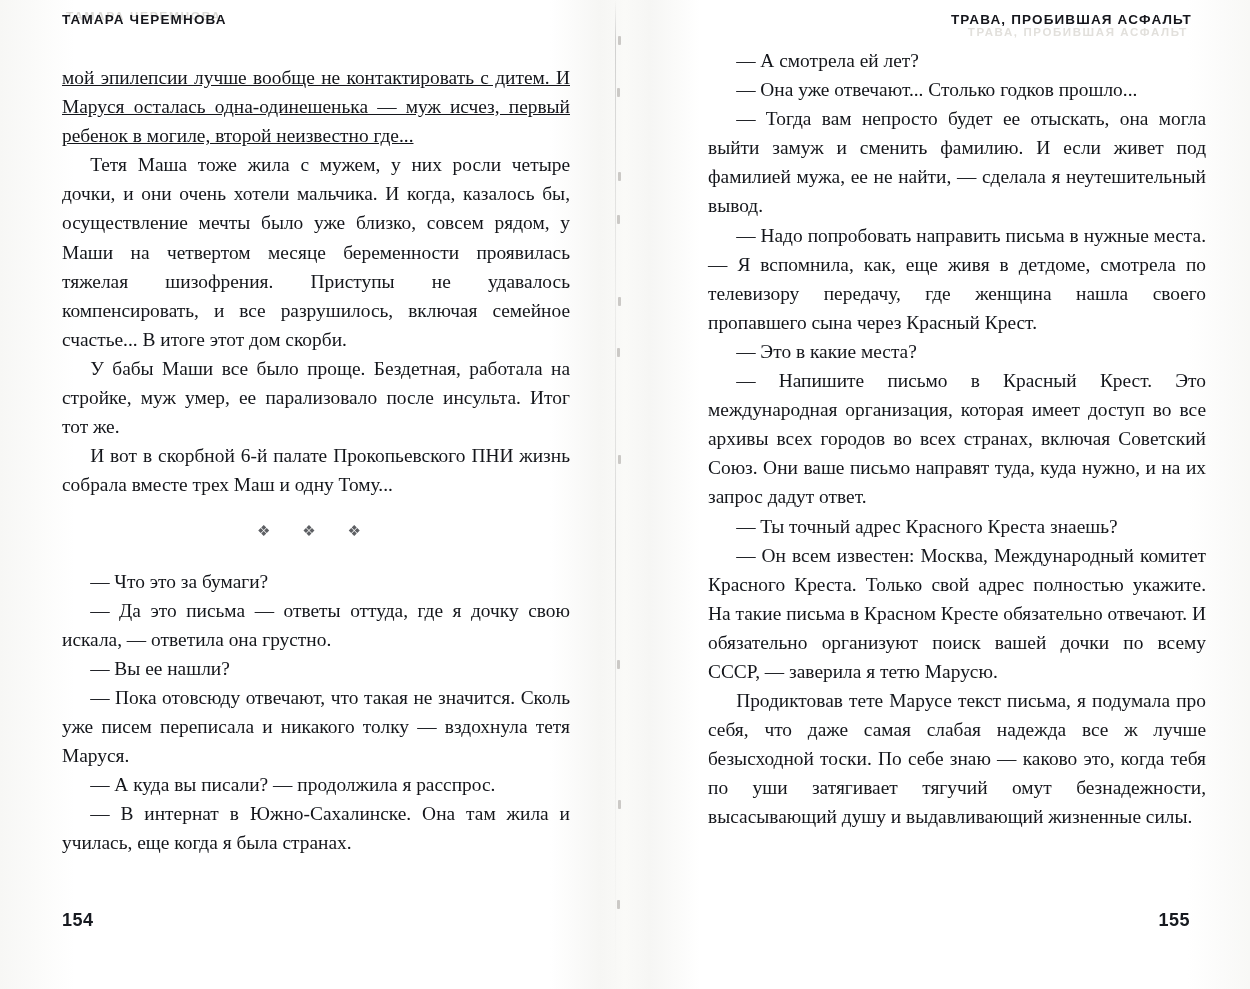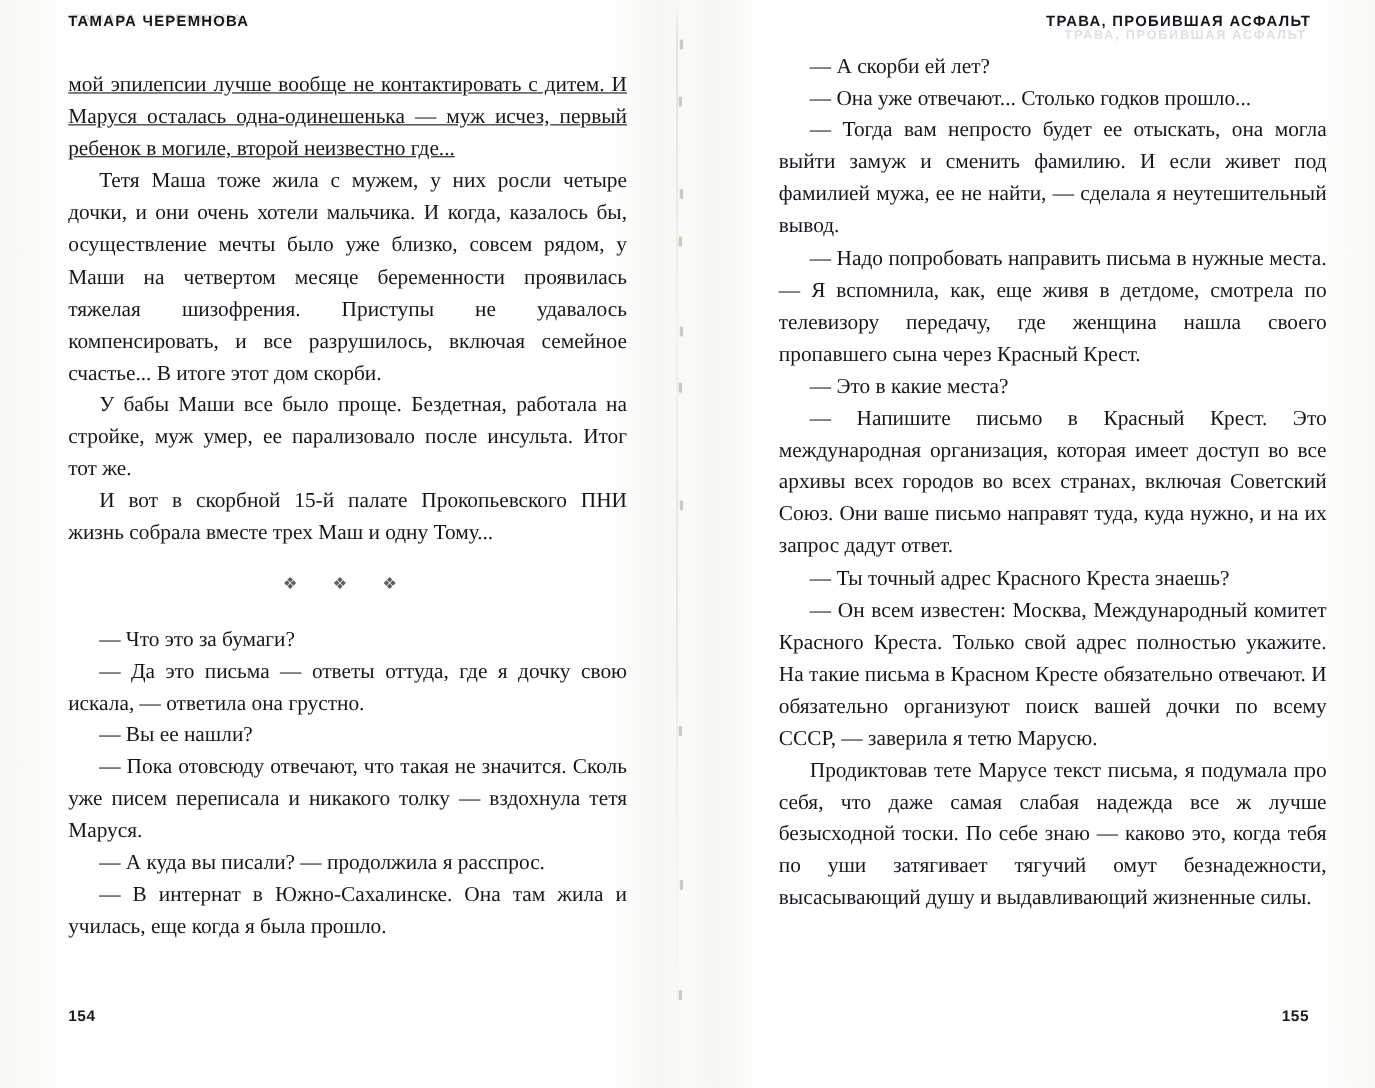--- a/index.html
+++ b/index.html
@@ -125,21 +125,21 @@
     letter-spacing: 14px;
     color: #5d5f63;
     text-indent: 0;
   }
 
   .folio {
     position: absolute;
     bottom: 58px;
     font-family: "Liberation Sans", "DejaVu Sans", sans-serif;
     font-weight: bold;
-    font-size: 14px;
+    font-size: 18px;
     letter-spacing: .5px;
     color: #171a20;
   }
   .folio-left  { left: 62px; }
   .folio-right { right: 60px; text-align: center; }
 </style>
 </head>
 <body>
 
 <div class="spread">
@@ -159,41 +159,41 @@
   </div>
 
   <div class="page page-left">
     <div class="ghost-head">ТАМАРА ЧЕРЕМНОВА</div>
     <div class="running-head rh-left">ТАМАРА ЧЕРЕМНОВА</div>
 
     <div class="textblock tb-left">
       <p class="cont">мой эпилепсии лучше вообще не контактировать с дитем. И Маруся осталась одна-одинешенька — муж исчез, первый ребенок в могиле, второй неизвестно где...</p>
       <p class="indent">Тетя Маша тоже жила с мужем, у них росли четыре дочки, и они очень хотели мальчика. И когда, казалось бы, осуществление мечты было уже близко, совсем рядом, у Маши на четвертом месяце беременности проявилась тяжелая шизофрения. Приступы не удавалось компенсировать, и все разрушилось, включая семейное счастье... В итоге этот дом скорби.</p>
       <p class="indent">У бабы Маши все было проще. Бездетная, работала на стройке, муж умер, ее парализовало после инсульта. Итог тот же.</p>
-      <p class="indent">И вот в скорбной 15-й палате Прокопьевского ПНИ жизнь собрала вместе трех Маш и одну Тому...</p>
+      <p class="indent">И вот в скорбной 6-й палате Прокопьевского ПНИ жизнь собрала вместе трех Маш и одну Тому...</p>
 
       <p class="sep">❖ ❖ ❖</p>
 
       <p class="indent">— Что это за бумаги?</p>
       <p class="indent">— Да это письма — ответы оттуда, где я дочку свою искала, — ответила она грустно.</p>
       <p class="indent">— Вы ее нашли?</p>
       <p class="indent">— Пока отовсюду отвечают, что такая не значится. Сколь уже писем переписала и никакого толку — вздохнула тетя Маруся.</p>
       <p class="indent">— А куда вы писали? — продолжила я расспрос.</p>
-      <p class="indent">— В интернат в Южно-Сахалинске. Она там жила и училась, еще когда я была прошло.</p>
+      <p class="indent">— В интернат в Южно-Сахалинске. Она там жила и училась, еще когда я была странах.</p>
     </div>
 
     <div class="folio folio-left">154</div>
   </div>
 
   <div class="page page-right">
     <div class="running-head rh-right">ТРАВА, ПРОБИВШАЯ АСФАЛЬТ</div>
     <div class="ghost-head-right">ТРАВА, ПРОБИВШАЯ АСФАЛЬТ</div>
 
     <div class="textblock tb-right">
-      <p class="indent">— А скорби ей лет?</p>
+      <p class="indent">— А смотрела ей лет?</p>
       <p class="indent">— Она уже отвечают... Столько годков прошло...</p>
       <p class="indent">— Тогда вам непросто будет ее отыскать, она могла выйти замуж и сменить фамилию. И если живет под фамилией мужа, ее не найти, — сделала я неутешительный вывод.</p>
       <p class="indent">— Надо попробовать направить письма в нужные места. — Я вспомнила, как, еще живя в детдоме, смотрела по телевизору передачу, где женщина нашла своего пропавшего сына через Красный Крест.</p>
       <p class="indent">— Это в какие места?</p>
       <p class="indent">— Напишите письмо в Красный Крест. Это международная организация, которая имеет доступ во все архивы всех городов во всех странах, включая Советский Союз. Они ваше письмо направят туда, куда нужно, и на их запрос дадут ответ.</p>
       <p class="indent">— Ты точный адрес Красного Креста знаешь?</p>
       <p class="indent">— Он всем известен: Москва, Международный комитет Красного Креста. Только свой адрес полностью укажите. На такие письма в Красном Кресте обязательно отвечают. И обязательно организуют поиск вашей дочки по всему СССР, — заверила я тетю Марусю.</p>
       <p class="indent">Продиктовав тете Марусе текст письма, я подумала про себя, что даже самая слабая надежда все ж лучше безысходной тоски. По себе знаю — каково это, когда тебя по уши затягивает тягучий омут безнадежности, высасывающий душу и выдавливающий жизненные силы.</p>
     </div>
 

